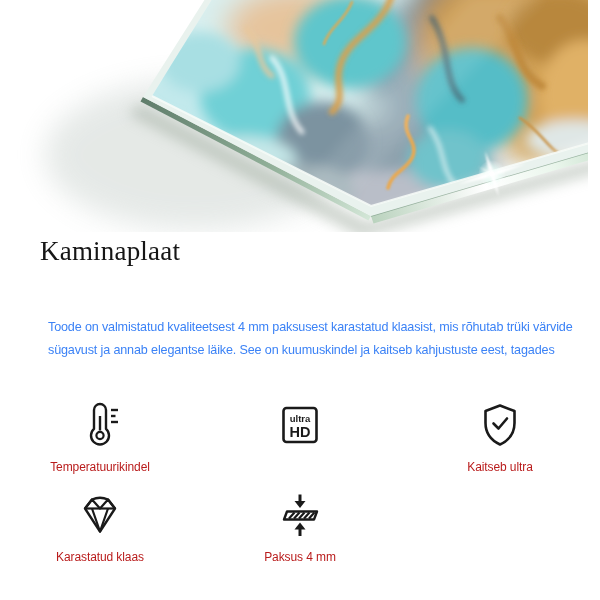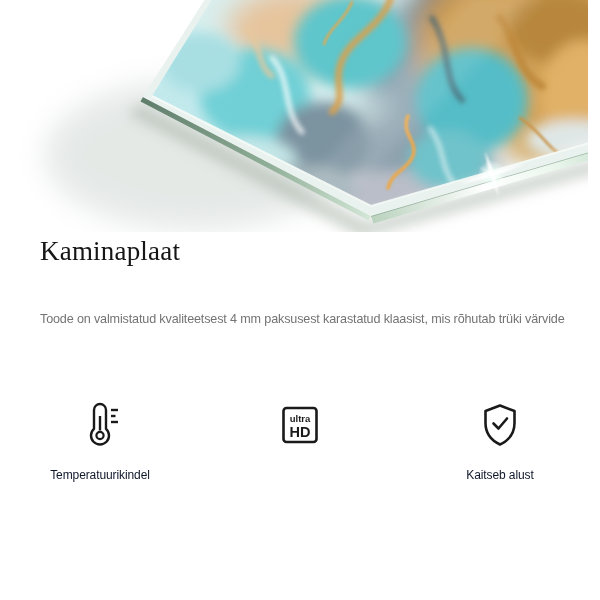--- a/index.html
+++ b/index.html
@@ -8,31 +8,31 @@
     font-family:"Liberation Sans","DejaVu Sans",sans-serif;
   }
   .hero{position:absolute;top:0;left:0;width:600px;height:232px;}
   .headline{
     position:absolute;left:40px;top:233px;margin:0;
     font-family:"Liberation Serif","DejaVu Serif",serif;
     font-weight:400;font-size:27px;line-height:36px;color:#161616;letter-spacing:.2px;
   }
   .headline span{display:block;}
   .desc{
-    position:absolute;left:40px;top:308px;margin:0;width:548px;
-    font-size:12.6px;line-height:23.4px;color:#737373;letter-spacing:-.15px;
+    position:absolute;left:40px;top:308px;margin:8px;width:548px;
+    font-size:12.6px;line-height:23.4px;color:#3b82f6;letter-spacing:-.15px;
   }
   .desc span{display:block;white-space:nowrap;}
   .features{
     position:absolute;left:0;top:402px;width:600px;
     display:grid;grid-template-columns:repeat(3,1fr);row-gap:18px;
   }
   .feature{display:flex;flex-direction:column;align-items:center;}
   .icon-wrap{height:46px;display:flex;align-items:center;}
-  .feature-label{margin-top:20px;font-size:12px;color:#0f172a;letter-spacing:-.1px;}
+  .feature-label{margin-top:12px;font-size:12px;color:#b91c1c;letter-spacing:-.1px;}
   .icon{stroke:#1a1a1a;fill:none;stroke-width:2.5;}
   .icon .solid{fill:#1a1a1a;stroke:none;}
   .icon text{
     fill:#1a1a1a;stroke:none;
     font-family:"Liberation Sans","DejaVu Sans",sans-serif;font-weight:bold;
   }
 </style>
 </head>
 <body>
 
@@ -148,20 +148,21 @@
       <circle r="2.4" fill="#ffffff"></circle>
     </g>
   </svg>
 
   <h1 class="headline">
     <span>Kaminaplaat</span>
   </h1>
 
   <p class="desc">
     <span>Toode on valmistatud kvaliteetsest 4 mm paksusest karastatud klaasist, mis rõhutab trüki värvide</span>
+    <span>sügavust ja annab elegantse läike. See on kuumuskindel ja kaitseb kahjustuste eest, tagades</span>
   </p>
 
   <div class="features">
 
     <div class="feature">
       <div class="icon-wrap">
         <svg class="icon" width="42" height="46" viewBox="0 0 40 46">
           <path d="M14,8 A6,6 0 0 1 26,8 L26,26.8 A9,9 0 1 1 14,26.8 Z" stroke-width="2.4"></path>
           <line x1="20" y1="14" x2="20" y2="28.5" stroke-width="2.4"></line>
           <circle cx="20" cy="33.5" r="3.6" stroke-width="2.2"></circle>
@@ -183,20 +184,48 @@
       </div>
     </div>
 
     <div class="feature">
       <div class="icon-wrap">
         <svg class="icon" width="44" height="46" viewBox="0 0 44 46">
           <path d="M22,3.5 L36.5,9 L36.5,21 C36.5,31.5 30.5,38.5 22,42.5 C13.5,38.5 7.5,31.5 7.5,21 L7.5,9 Z" stroke-width="2.6" stroke-linejoin="round"></path>
           <path d="M15.5,21.5 L20.5,26.5 L29,16.5" stroke-width="2.6" stroke-linecap="round" stroke-linejoin="round"></path>
         </svg>
       </div>
-      <span class="feature-label">Kaitseb alust</span>
-    </div>
-
-
-
+      <span class="feature-label">Kaitseb ultra</span>
+    </div>
+
+    <div class="feature">
+      <div class="icon-wrap">
+        <svg class="icon" width="48" height="44" viewBox="0 0 48 44">
+          <path d="M16,6.5 Q24,3 32,6.5 L39,15.5 L24,38.5 L9,15.5 Z" stroke-width="2.4" stroke-linejoin="round"></path>
+          <path d="M9,15.5 L39,15.5" stroke-width="2.2"></path>
+          <path d="M9,15.5 L16,6.5 L24,15.5 L32,6.5 L39,15.5" stroke-width="2.2" stroke-linejoin="round"></path>
+          <path d="M16,15.5 L24,38.5 L32,15.5" stroke-width="2.2" stroke-linejoin="round"></path>
+        </svg>
+      </div>
+      <span class="feature-label">Karastatud klaas</span>
+    </div>
+
+
+    <div class="feature">
+      <div class="icon-wrap">
+        <svg class="icon" width="44" height="46" viewBox="0 0 44 46">
+          <line x1="22" y1="2.5" x2="22" y2="10" stroke-width="3"></line>
+          <path class="solid" d="M16.5,9 L27.5,9 L22,16 Z"></path>
+          <path d="M9,19.5 L39,19.5 L36,27.5 L6,27.5 Z" stroke-width="2.4" stroke-linejoin="round"></path>
+          <line x1="11" y1="26.5" x2="16.5" y2="20.5" stroke-width="2.2"></line>
+          <line x1="16" y1="26.5" x2="21.5" y2="20.5" stroke-width="2.2"></line>
+          <line x1="21" y1="26.5" x2="26.5" y2="20.5" stroke-width="2.2"></line>
+          <line x1="26" y1="26.5" x2="31.5" y2="20.5" stroke-width="2.2"></line>
+          <line x1="31" y1="26.5" x2="36.5" y2="20.5" stroke-width="2.2"></line>
+          <path class="solid" d="M16.5,37.5 L27.5,37.5 L22,30.5 Z"></path>
+          <line x1="22" y1="37" x2="22" y2="44" stroke-width="3"></line>
+        </svg>
+      </div>
+      <span class="feature-label">Paksus 4 mm</span>
+    </div>
 
   </div>
 </div>
 
 </body></html>

